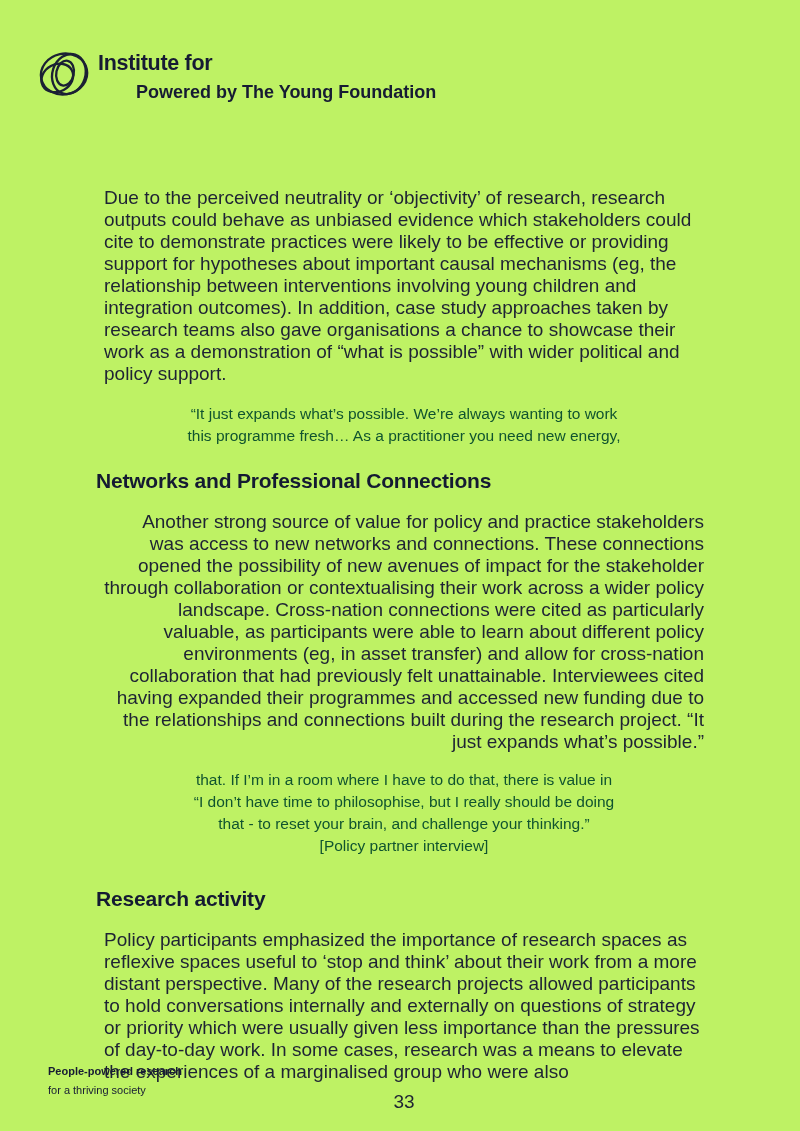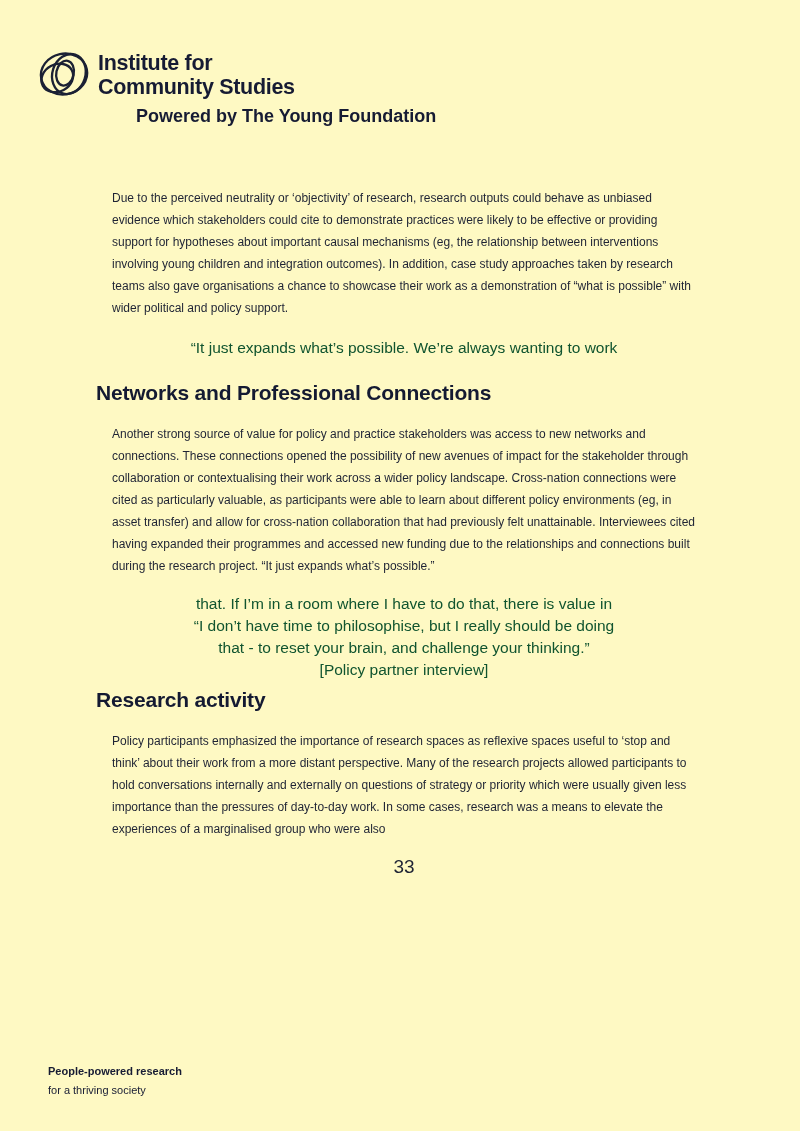--- a/index.html
+++ b/index.html
@@ -1,54 +1,54 @@
 <!DOCTYPE html>
 <html><head>
 <meta charset="utf-8">
 <style>
   html, body { margin: 0; padding: 0; background: #ffffff; }
   body {
     width: 800px; height: 1131px; position: relative; overflow: hidden;
     font-family: "Liberation Sans", sans-serif;
     color: #1e2334;
   }
-  .page { position: absolute; inset: 0; background: #fef9c3; }
+  .page { position: absolute; inset: 0; background: #bef264; }
 
   
   .header { position: absolute; top: 45px; left: 35px; display: flex; align-items: flex-start; }
   .logo-mark { width: 62px; height: 62px; flex: 0 0 auto; }
   .brand-text { margin-left: 1px; padding-top: 6px; }
   .brand-name {
     font-size: 21.5px; font-weight: bold; line-height: 24px;
     letter-spacing: -0.3px; color: #161b33;
   }
   .brand-tagline { margin-top: 7px; font-size: 18px; font-weight: bold; color: #161b33; margin-left: 38px; }
 
   
   .content { position: absolute; left: 96px; top: 176px; width: 616px; }
   .quote {
     color: #10542f; text-align: center;
     font-size: 15.5px; line-height: 22px;
   }
   .quote div { white-space: nowrap; }
   .body-para {
-    margin: 16px; font-size: 12px; line-height: 22px; color: #1e2334;
+    margin: 8px; font-size: 19px; line-height: 22px; color: #1e2334;
     text-align: left;
   }
   .mt-para1 { margin-top: 11px; }
   .mt-quote2 { margin-top: 18px; }
-  .mt-para2 { margin-top: 15px; }
+  .mt-para2 { margin-top: 15px; text-align: right; }
   .mt-quote3 { margin-top: 16px; }
   .mt-para3 { margin-top: 15px; }
   .section-heading {
     margin: 0; font-size: 21px; font-weight: bold; color: #141a32;
     line-height: 30px; letter-spacing: -0.2px;
   }
   .mt-h1 { margin-top: 19px; }
-  .mt-h2 { margin-top: 4px; }
+  .mt-h2 { margin-top: 27px; }
   .page-number { margin-top: 3px; text-align: center; font-size: 19px; color: #1e2334; }
 
   
   .footer { position: absolute; left: 48px; top: 1062px; font-size: 11px; line-height: 19px; color: #161b33; }
   .footer-bold { font-weight: bold; }
 </style>
 </head>
 <body>
 
 <div class="page">
@@ -57,32 +57,32 @@
     <svg class="logo-mark" viewBox="0 0 64 64" aria-hidden="true">
       <g fill="none" stroke="#1b2134" stroke-width="2.4" stroke-linecap="round">
         <ellipse cx="30" cy="30" rx="24" ry="21" transform="rotate(-12 30 30)"></ellipse>
         <ellipse cx="35" cy="30" rx="17" ry="21" transform="rotate(18 35 30)"></ellipse>
         <ellipse cx="23" cy="34" rx="17" ry="14" transform="rotate(-28 23 34)"></ellipse>
         <ellipse cx="31" cy="29" rx="9" ry="13" transform="rotate(12 31 29)"></ellipse>
       </g>
     </svg>
     <div class="brand-text">
       <div class="brand-name">Institute for</div>
-      <div class="brand-name">Community Studies</div>
       <div class="brand-tagline">Powered by The Young Foundation</div>
     </div>
   </header>
 
   <main class="content">
 
 
     <p class="body-para mt-para1">Due to the perceived neutrality or ‘objectivity’ of research, research outputs could behave as unbiased evidence which stakeholders could cite to demonstrate practices were likely to be effective or providing support for hypotheses about important causal mechanisms (eg, the relationship between interventions involving young children and integration outcomes). In addition, case study approaches taken by research teams also gave organisations a chance to showcase their work as a demonstration of “what is possible” with wider political and policy support.</p>
 
     <div class="quote mt-quote2">
       <div>“It just expands what’s possible. We’re always wanting to work</div>
+      <div>this programme fresh… As a practitioner you need new energy,</div>
     </div>
 
     <h2 class="section-heading mt-h1">Networks and Professional Connections</h2>
 
     <p class="body-para mt-para2">Another strong source of value for policy and practice stakeholders was access to new networks and connections. These connections opened the possibility of new avenues of impact for the stakeholder through collaboration or contextualising their work across a wider policy landscape. Cross-nation connections were cited as particularly valuable, as participants were able to learn about different policy environments (eg, in asset transfer) and allow for cross-nation collaboration that had previously felt unattainable. Interviewees cited having expanded their programmes and accessed new funding due to the relationships and connections built during the research project. “It just expands what’s possible.”</p>
 
     <div class="quote mt-quote3">
       <div>that. If I’m in a room where I have to do that, there is value in</div>
       <div>“I don’t have time to philosophise, but I really should be doing</div>
       <div>that - to reset your brain, and challenge your thinking.”</div>

